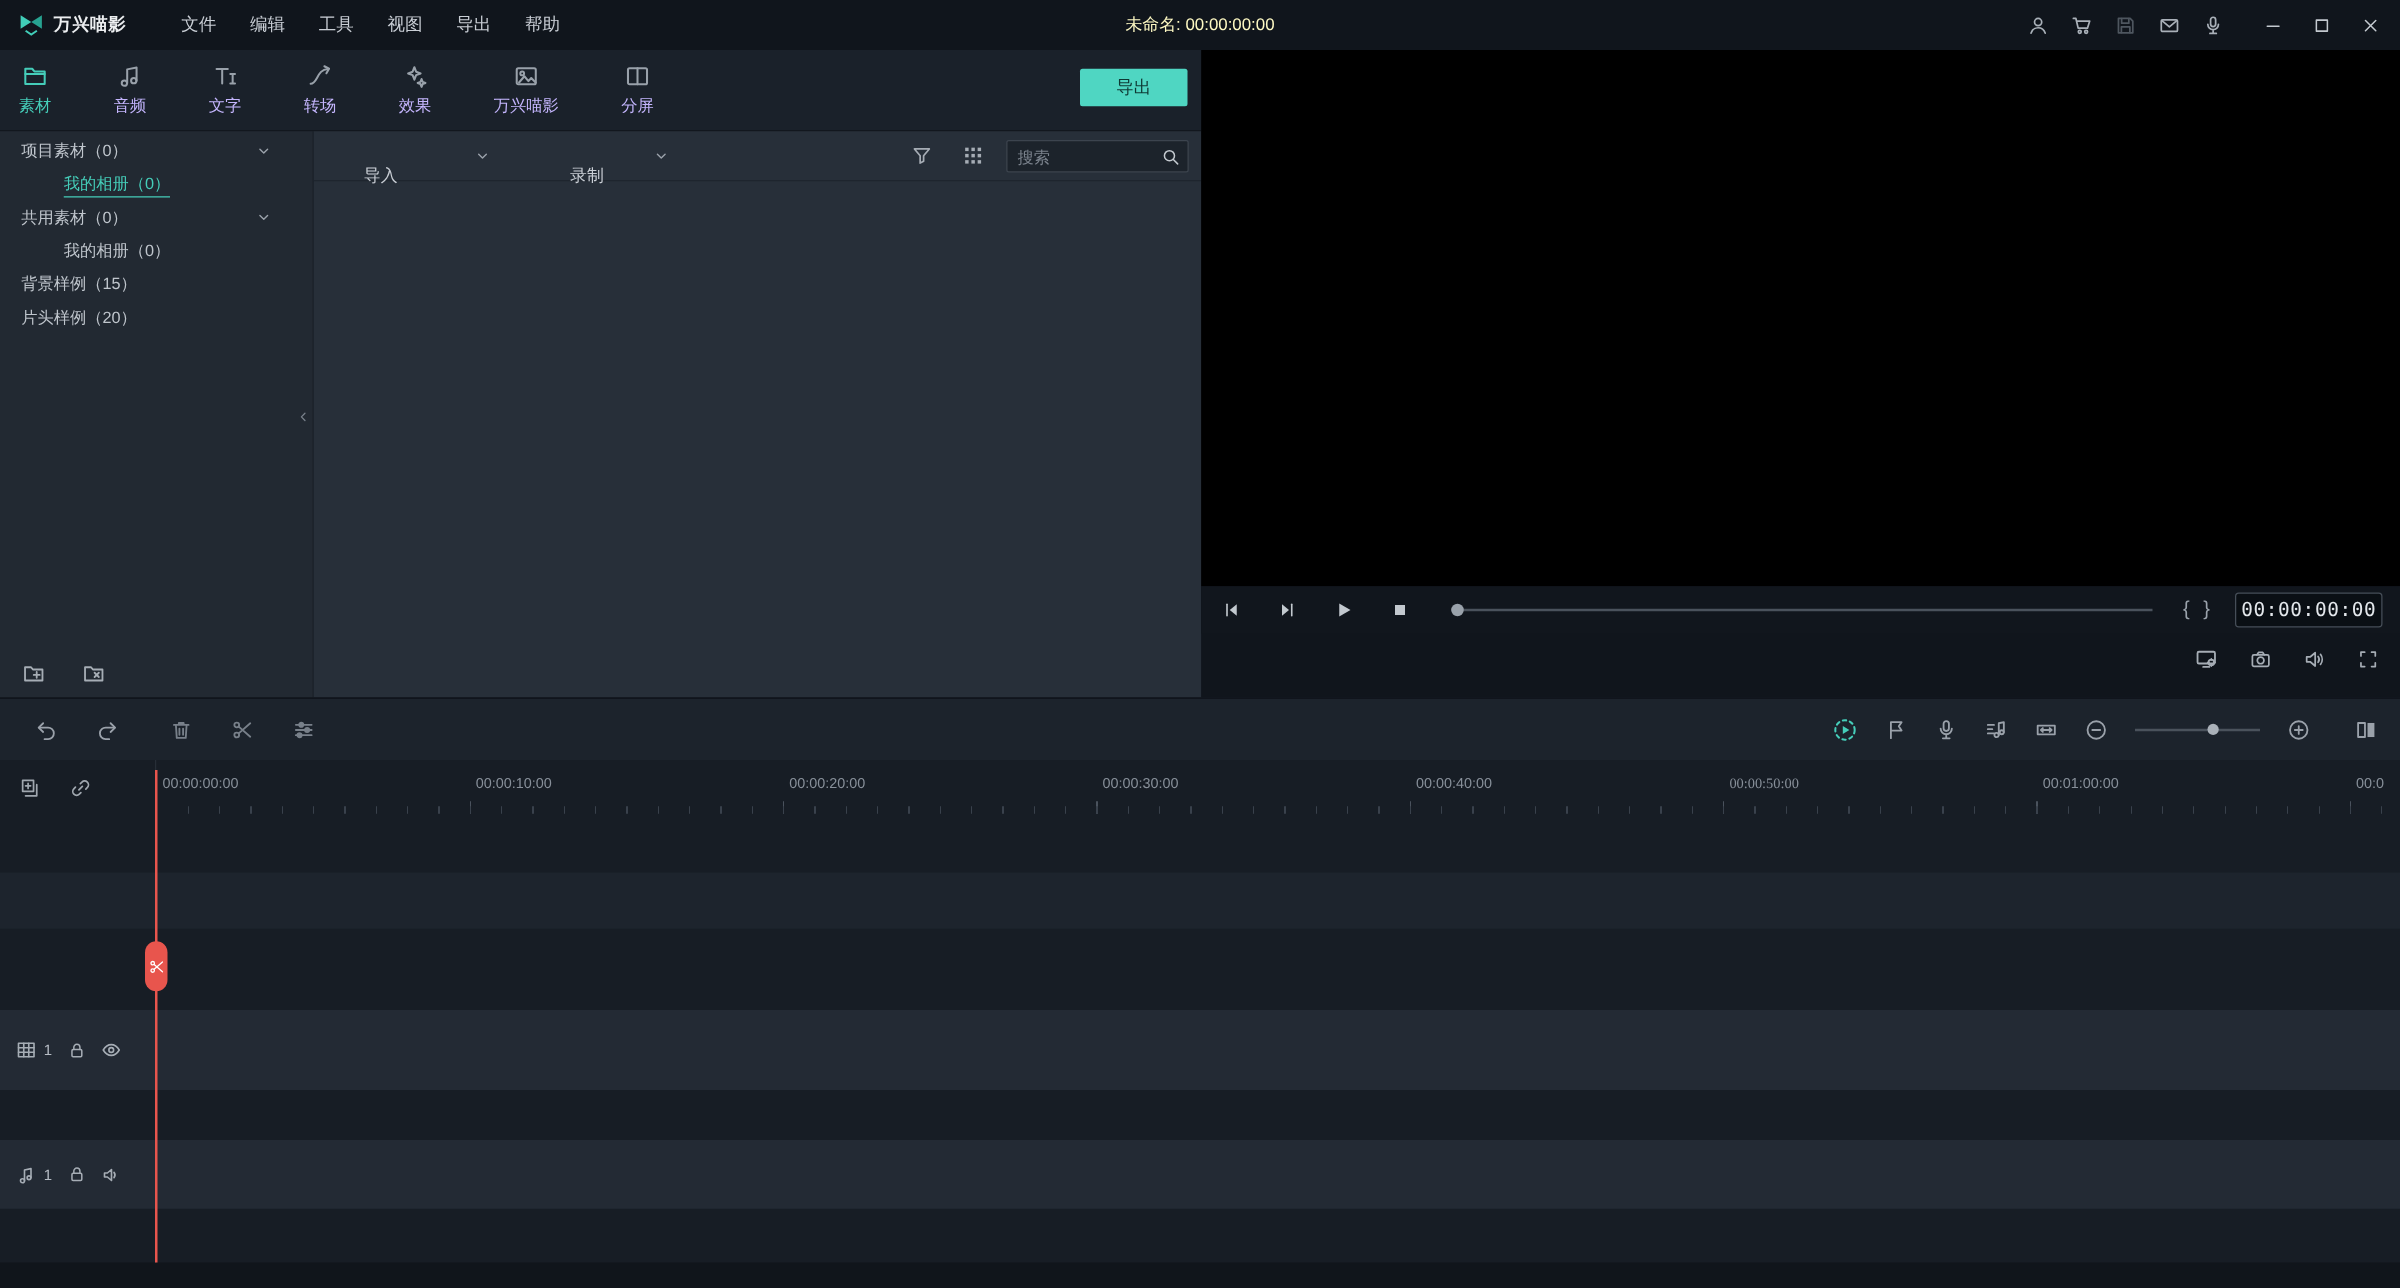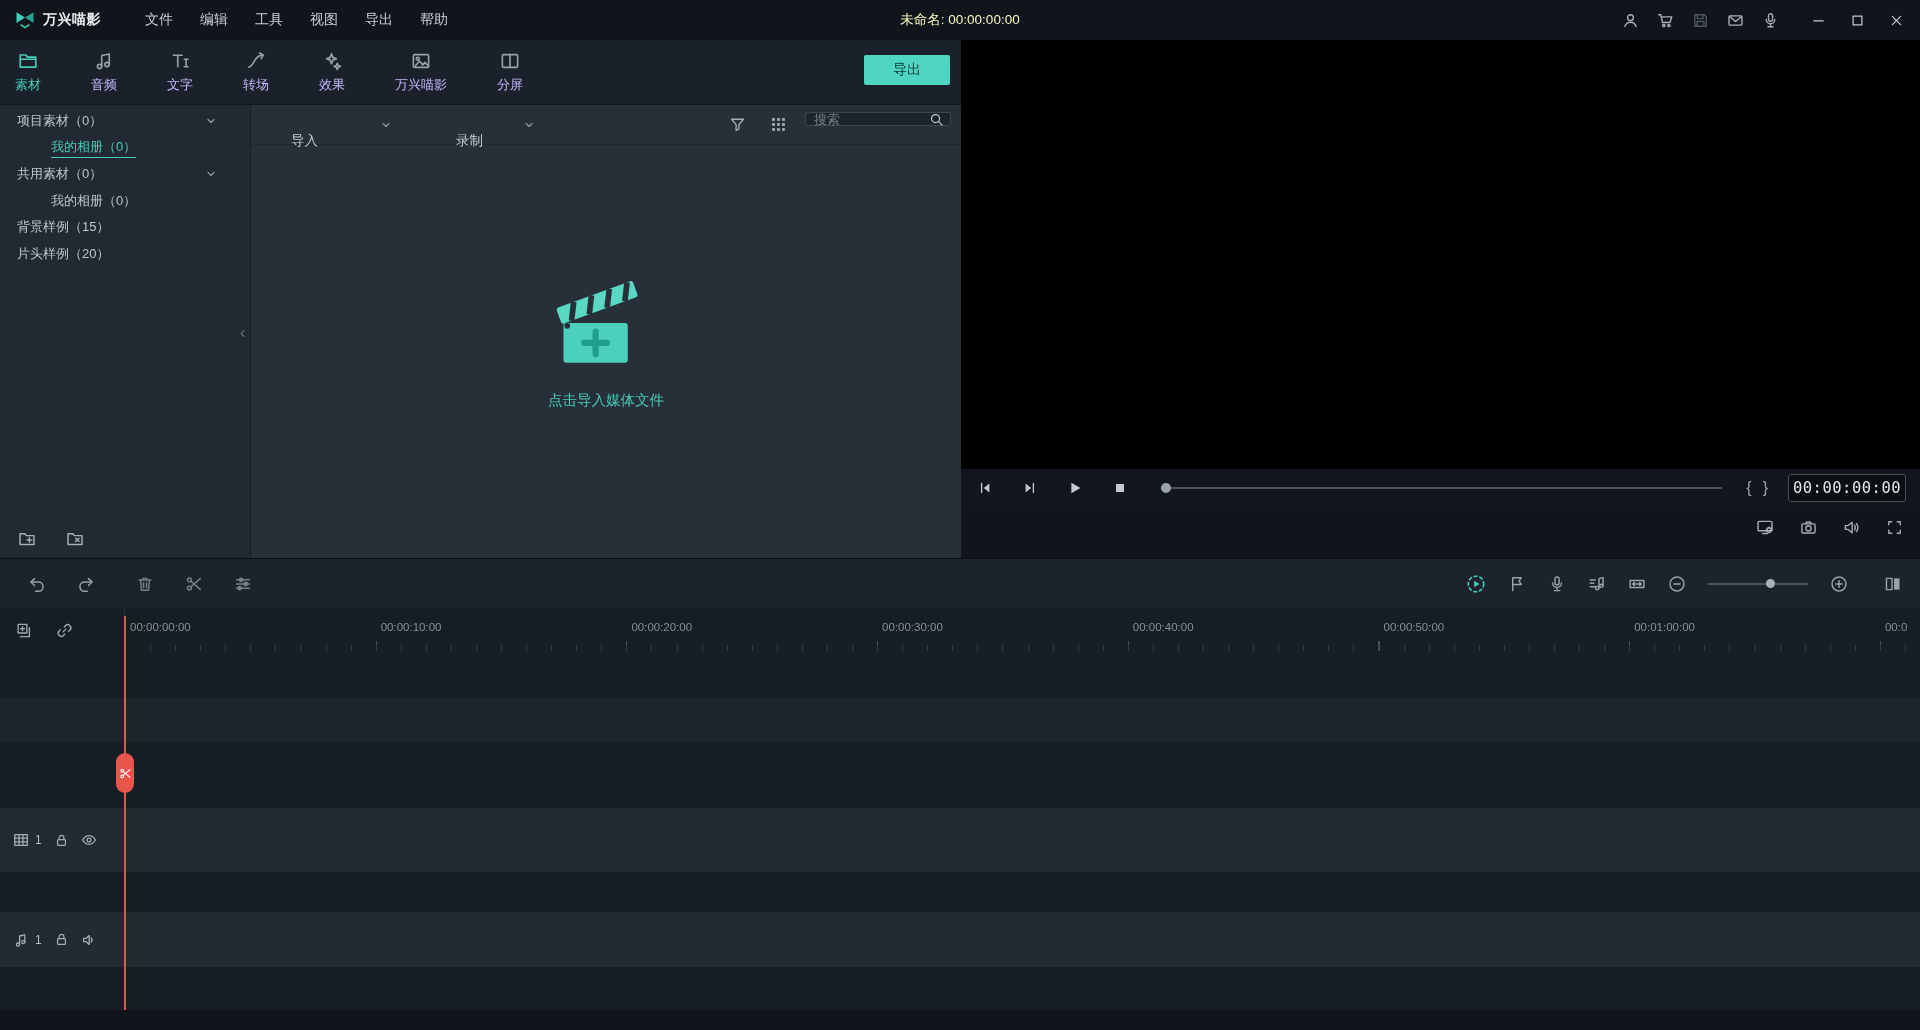--- a/index.html
+++ b/index.html
@@ -53,21 +53,21 @@
 
   
   .media-panel{position:absolute;top:65px;left:251px;right:0;bottom:0;background:#272f39;}
   .media-header{position:relative;height:40px;border-bottom:1px solid #1e252e;}
   .mh-label{position:absolute;top:16px;height:40px;display:flex;align-items:center;font-size:13.5px;color:#c9ced5;cursor:default;}
   .mh-import{left:40px;} .mh-record{left:205px;}
   .mh-chev{position:absolute;top:13px;color:#9aa1aa;}
   .mh-chev1{left:128px;} .mh-chev2{left:271px;}
   .mh-filter{position:absolute;left:478px;top:11px;color:#a6adb5;}
   .mh-grid{position:absolute;left:519px;top:11px;color:#a6adb5;}
-  .search-box{position:absolute;left:554px;top:7px;width:146px;height:14px;background:#1c232b;border:1px solid #3c444e;border-radius:2px;display:flex;align-items:center;}
+  .search-box{position:absolute;left:554px;top:7px;width:146px;height:26px;background:#1c232b;border:1px solid #3c444e;border-radius:2px;display:flex;align-items:center;}
   .search-input{flex:1;min-width:0;background:transparent;border:none;outline:none;color:#c6ccd3;font-size:13px;padding:0 4px 0 8px;font-family:inherit;}
   .search-input::placeholder{color:#7b838d;}
   .search-ic{color:#c3c9cf;margin-right:6px;}
   .media-empty{position:absolute;left:0;right:0;top:168px;display:flex;flex-direction:column;align-items:center;gap:18px;cursor:default;}
   .empty-text{font-size:14.5px;color:var(--accent);}
 
   
   .preview{position:absolute;top:40px;left:961px;right:0;height:518px;background:#10151c;}
   .video-area{position:absolute;top:0;left:0;right:0;height:429px;background:#000;}
   .pv-controls{position:absolute;top:429px;left:0;right:0;height:38px;display:flex;align-items:center;background:#11161d;padding:0 14px 0 16px;gap:29px;color:#c3c9cf;}
@@ -351,34 +351,20 @@
         <span class="search-box">
           <input class="search-input" placeholder="搜索" style="">
           <span class="search-ic ic i15">
               <svg viewBox="0 0 16 16" fill="none" stroke="currentColor" stroke-width="1.3" stroke-linecap="round" stroke-linejoin="round">
                 <circle cx="7" cy="7" r="4.3"></circle>
                 <path d="M10.3 10.3L14 14"></path>
               </svg>
             </span>
         </span>
       </div>
-      <div class="media-empty">
-        <span class="ic" style="width:104px;height:100px;">
-            <svg viewBox="0 0 110 100" fill="none">
-              <g transform="rotate(-20 12 50)">
-                <rect x="8" y="32" width="86" height="18" rx="2.5" fill="#5ad8c4"></rect>
-                <path d="M28 32l-9 18M48 32l-9 18M68 32l-9 18M88 32l-9 18" stroke="#272f39" stroke-width="6"></path>
-              </g>
-              <rect x="10" y="50" width="68" height="42" rx="3" fill="#4cd0bc"></rect>
-              <path d="M44 59v24M32 71h24" stroke="#1f9e8d" stroke-width="6.5" stroke-linecap="round"></path>
-              <circle cx="14" cy="53" r="3" fill="#272f39"></circle>
-            </svg>
-          </span>
-        <span class="empty-text">点击导入媒体文件</span>
-      </div>
     </section>
   </div>
 
   <div class="preview">
     <div class="video-area"></div>
     <div class="pv-controls">
       <span class="ic i16">
           <svg viewBox="0 0 16 16" fill="none" stroke="currentColor" stroke-width="1.3" stroke-linecap="round" stroke-linejoin="round">
             <path d="M4.6 3.4v9.2"></path>
             <path d="M12.4 3.4L6.8 8l5.6 4.6z" fill="currentColor" stroke="none"></path>
@@ -534,21 +520,21 @@
     <div class="lane video"></div>
     <div class="lane audio"></div>
     <div class="bottom-strip"></div>
 
     <div class="ruler" id="ruler">
         <span class="ruler-label" style="left: 5px;">00:00:00:00</span>
         <span class="ruler-label" style="left: 255.7px;">00:00:10:00</span>
         <span class="ruler-label" style="left: 506.4px;">00:00:20:00</span>
         <span class="ruler-label" style="left: 757.1px;">00:00:30:00</span>
         <span class="ruler-label" style="left: 1007.8px;">00:00:40:00</span>
-        <span class="ruler-label" style="left: 1258.5px;">00:00:50:00</span>
+        <span class="ruler-label" style="left: 1258.5px; font-family: Liberation Serif, serif;">00:00:50:00</span>
         <span class="ruler-label" style="left: 1509.2px;">00:01:00:00</span>
         <span class="ruler-label" style="left: 1759.9px;">00:0</span>
       </div>
 
     <div class="track-col">
       <div class="tc-top">
         <span class="ic i17">
             <svg viewBox="0 0 16 16" fill="none" stroke="currentColor" stroke-width="1.3" stroke-linecap="round" stroke-linejoin="round">
               <rect x="2" y="2.2" width="8.2" height="8.2"></rect>
               <path d="M12.6 5.4v8.4H4.2"></path>

